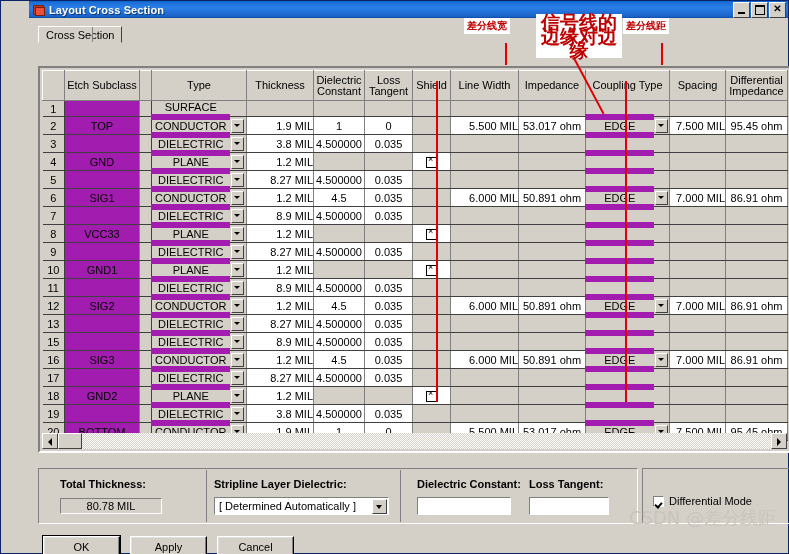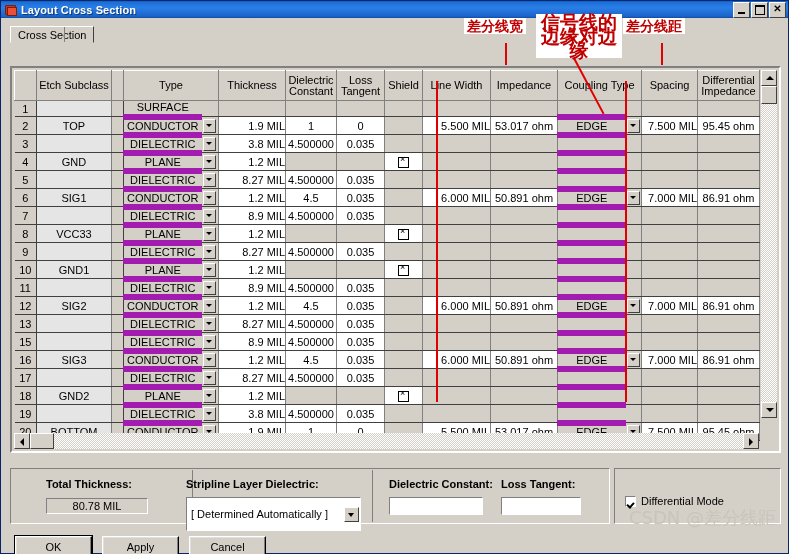--- a/index.html
+++ b/index.html
@@ -4,21 +4,21 @@
 <style>
   html,body{margin:0;padding:0;}
   body{
     width:789px;height:554px;overflow:hidden;
     font-family:"Liberation Sans", sans-serif;
     font-size:11px;
     background:#d4d0c8;
     -webkit-font-smoothing:none;
   }
   .window{position:relative;width:789px;height:554px;box-sizing:border-box;
-    border:1px solid #0a246a;background:#d4d0c8;}
+    border:1px solid #0a246a;background:#d4d0c8;padding-left:28px;}
 
   
   .titlebar{height:17px;display:flex;align-items:center;
     background:linear-gradient(to bottom,#0a5fc4 0%,#1b6fd6 8%,#2a7ee8 40%,#1a63c8 90%,#0b4aa0 100%);
     padding:0 2px 0 3px;}
   .title-ico{width:13px;height:13px;position:relative;flex:0 0 auto;margin-right:4px;}
   .title-ico .f1{position:absolute;left:1px;top:2px;width:9px;height:8px;background:#c23a22;
      border:1px solid #7a1d0d;border-radius:1px 0 0 1px;}
   .title-ico .f2{position:absolute;left:3px;top:4px;width:8px;height:7px;background:#e8503a;
      border:1px solid #7a1d0d;}
@@ -53,21 +53,21 @@
   th.hd{height:30px;background:#d4d0c8;border:1px solid;
     border-color:#fff #808080 #808080 #fff;
     font-weight:normal;color:#000;text-align:center;vertical-align:middle;line-height:11px;margin-top:36px;}
   th.hdcorner{background:#d4d0c8;border:1px solid;border-color:#fff #808080 #808080 #fff;}
 
   td.cell{height:16px;border-right:1px solid #808080;border-bottom:1px solid #404040;
     background:#d4d0c8;color:#000;text-align:center;white-space:nowrap;overflow:hidden;}
   td.rownum{background:#d4d0c8;border-right:1px solid #404040;border-bottom:1px solid #404040;
     text-align:center;color:#000;}
   td.white{background:#fff;}
-  td.lbl{background:#e5e5e5;text-align:center;}
+  td.lbl{background:#a21caf;text-align:center;}
   td.num{text-align:right;padding-right:3px;}
   td.swatch{padding:0;border-right:1px solid #404040;border-bottom:1px solid #404040;}
   .sw{width:100%;height:100%;display:block;}
   td.typec{background:#d4d0c8;border-right:none;border-bottom:6px solid #a21caf;position:relative;}
   td.ddbtn{background:#d4d0c8;border-right:1px solid #808080;border-bottom:1px solid #404040;
     padding:0;text-align:center;vertical-align:middle;}
   .arrowbtn{display:inline-block;width:11px;height:12px;background:#d4d0c8;
     border:1px solid;border-color:#fff #404040 #404040 #fff;position:relative;vertical-align:middle;}
   .arrowbtn::after{content:"";position:absolute;left:2px;top:4px;
     border-left:3px solid transparent;border-right:3px solid transparent;border-top:3px solid #000;}
@@ -128,21 +128,21 @@
   
   .btnrow{position:absolute;left:9px;top:518px;width:771px;height:22px;}
   .btn{position:absolute;top:0;height:21px;background:#d4d0c8;
     border:1px solid;border-color:#fff #000 #000 #fff;
     box-shadow:inset -1px -1px 0 #808080, inset 1px 1px 0 #dfdfdf;
     font-size:11px;color:#000;display:flex;align-items:center;justify-content:center;box-sizing:border-box;}
   .btn.def{border-color:#fff #000 #000 #fff;outline:1px solid #000;outline-offset:0px;}
 
   
   .ann{position:absolute;background:#fff;color:#c00000;font-weight:bold;
-    font-size:14px;line-height:14px;text-align:center;padding:1px 3px;
+    font-size:10px;line-height:14px;text-align:center;padding:1px 3px;
     font-family:"DejaVu Sans", sans-serif;white-space:nowrap;z-index:40;}
   .ann.two{white-space:normal;width:74px;font-size:19px;}
   .redline{position:absolute;background:#e00000;z-index:30;}
   .wm{position:absolute;right:12px;bottom:24px;color:#c9c4bb;font-size:18px;
     font-family:"DejaVu Sans",sans-serif;z-index:5;white-space:nowrap;}
 </style>
 </head>
 <body>
 
 <div class="window">
@@ -594,27 +594,27 @@
         <div class="htrack"></div>
         <div class="hthumb"></div>
         <div class="hsbtn right">
             <i></i>
           </div>
       </div>
     </div>
 
     <div class="panelrow">
       <div class="gbox" style="left:0;width:600px;">
-        <div style="position:absolute;left:19px;top:1px;width:162px;height:52px;border-right:1px solid #808080;">
+        <div style="position:absolute;left:5px;top:1px;width:162px;height:52px;border-right:1px solid #808080;">
           <div class="glabel" style="position:absolute;left:16px;top:8px;">Total Thickness:</div>
           <div class="rofield" style="position:absolute;left:16px;top:28px;width:102px;height:16px;line-height:14px;">80.78 MIL</div>
         </div>
         <div style="position:absolute;left:164px;top:1px;width:197px;height:52px;border-right:1px solid #808080;">
           <div class="glabel" style="position:absolute;left:11px;top:8px;">Stripline Layer Dielectric:</div>
-          <div class="combo" style="position:absolute;left:11px;top:27px;width:175px;height:34px;">
+          <div class="combo" style="position:absolute;left:11px;top:27px;width:175px;height:18px;">
             <span class="ctext">[  Determined Automatically  ]</span>
             <span class="cbtn"></span>
           </div>
         </div>
         <div style="position:absolute;left:362px;top:1px;width:236px;height:52px;">
           <div class="glabel" style="position:absolute;left:16px;top:8px;">Dielectric Constant:</div>
           <div class="txtfield" style="position:absolute;left:16px;top:27px;width:94px;height:18px;"></div>
           <div class="glabel" style="position:absolute;left:128px;top:8px;">Loss Tangent:</div>
           <div class="txtfield" style="position:absolute;left:128px;top:27px;width:80px;height:18px;"></div>
         </div>

